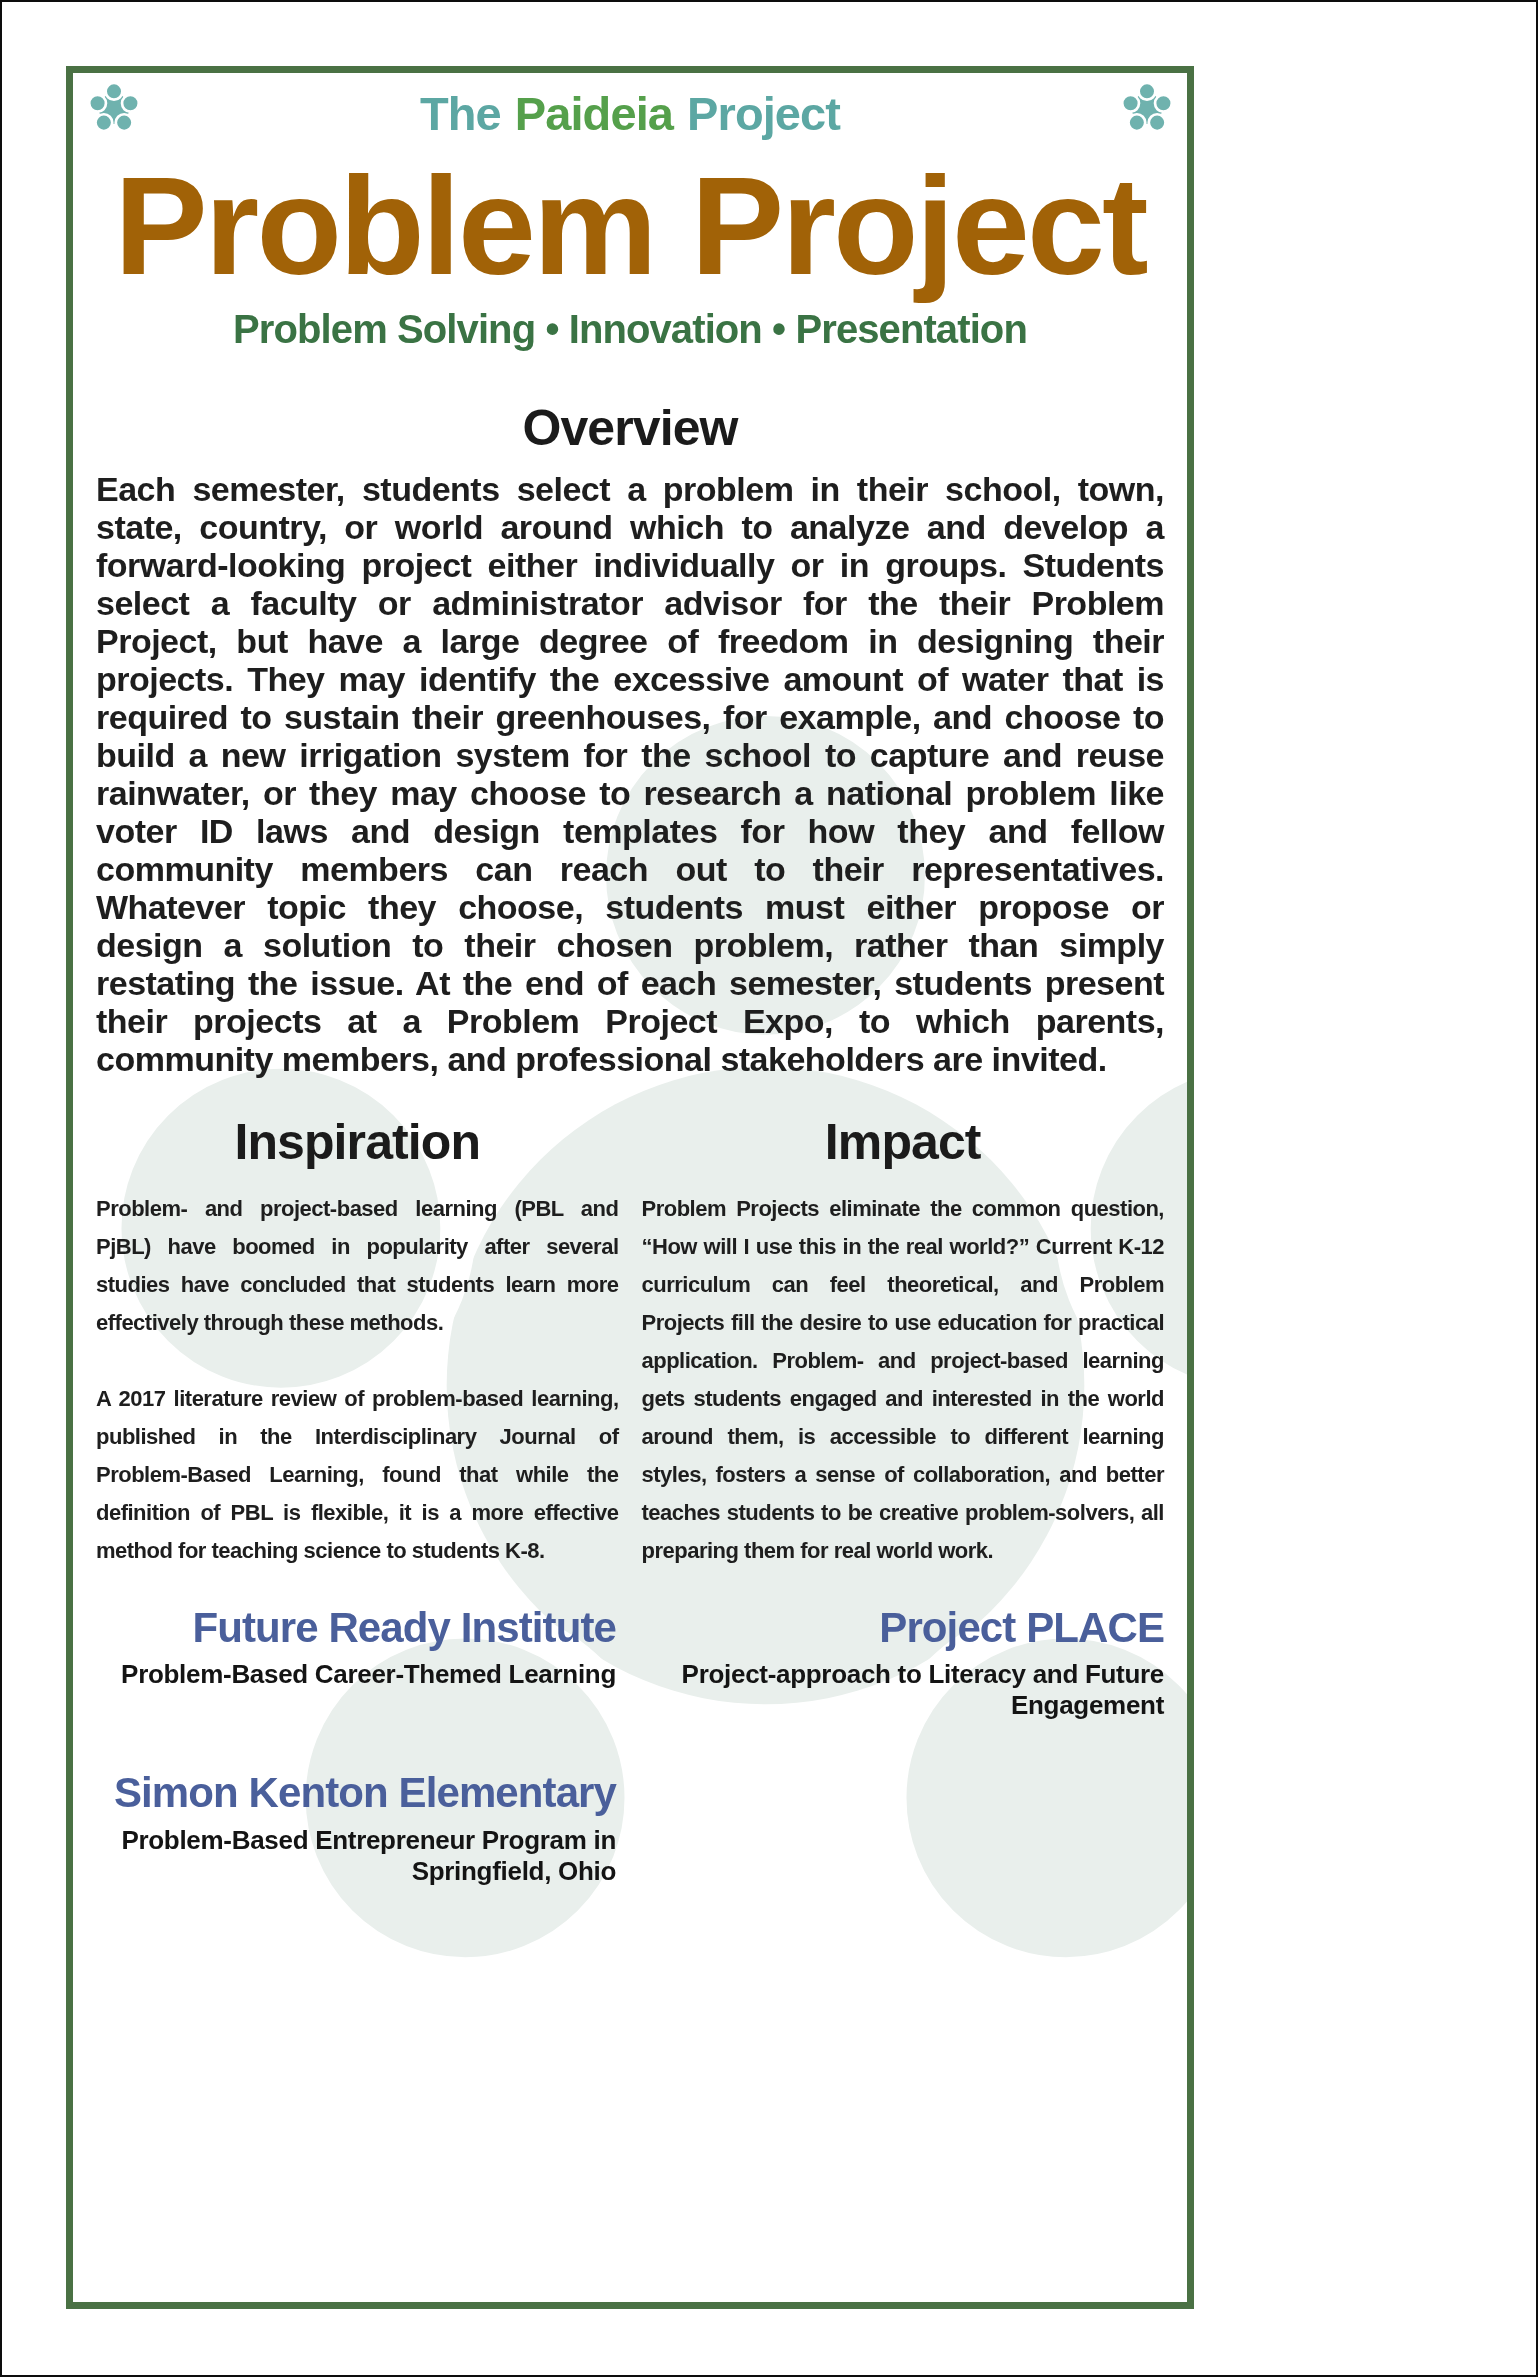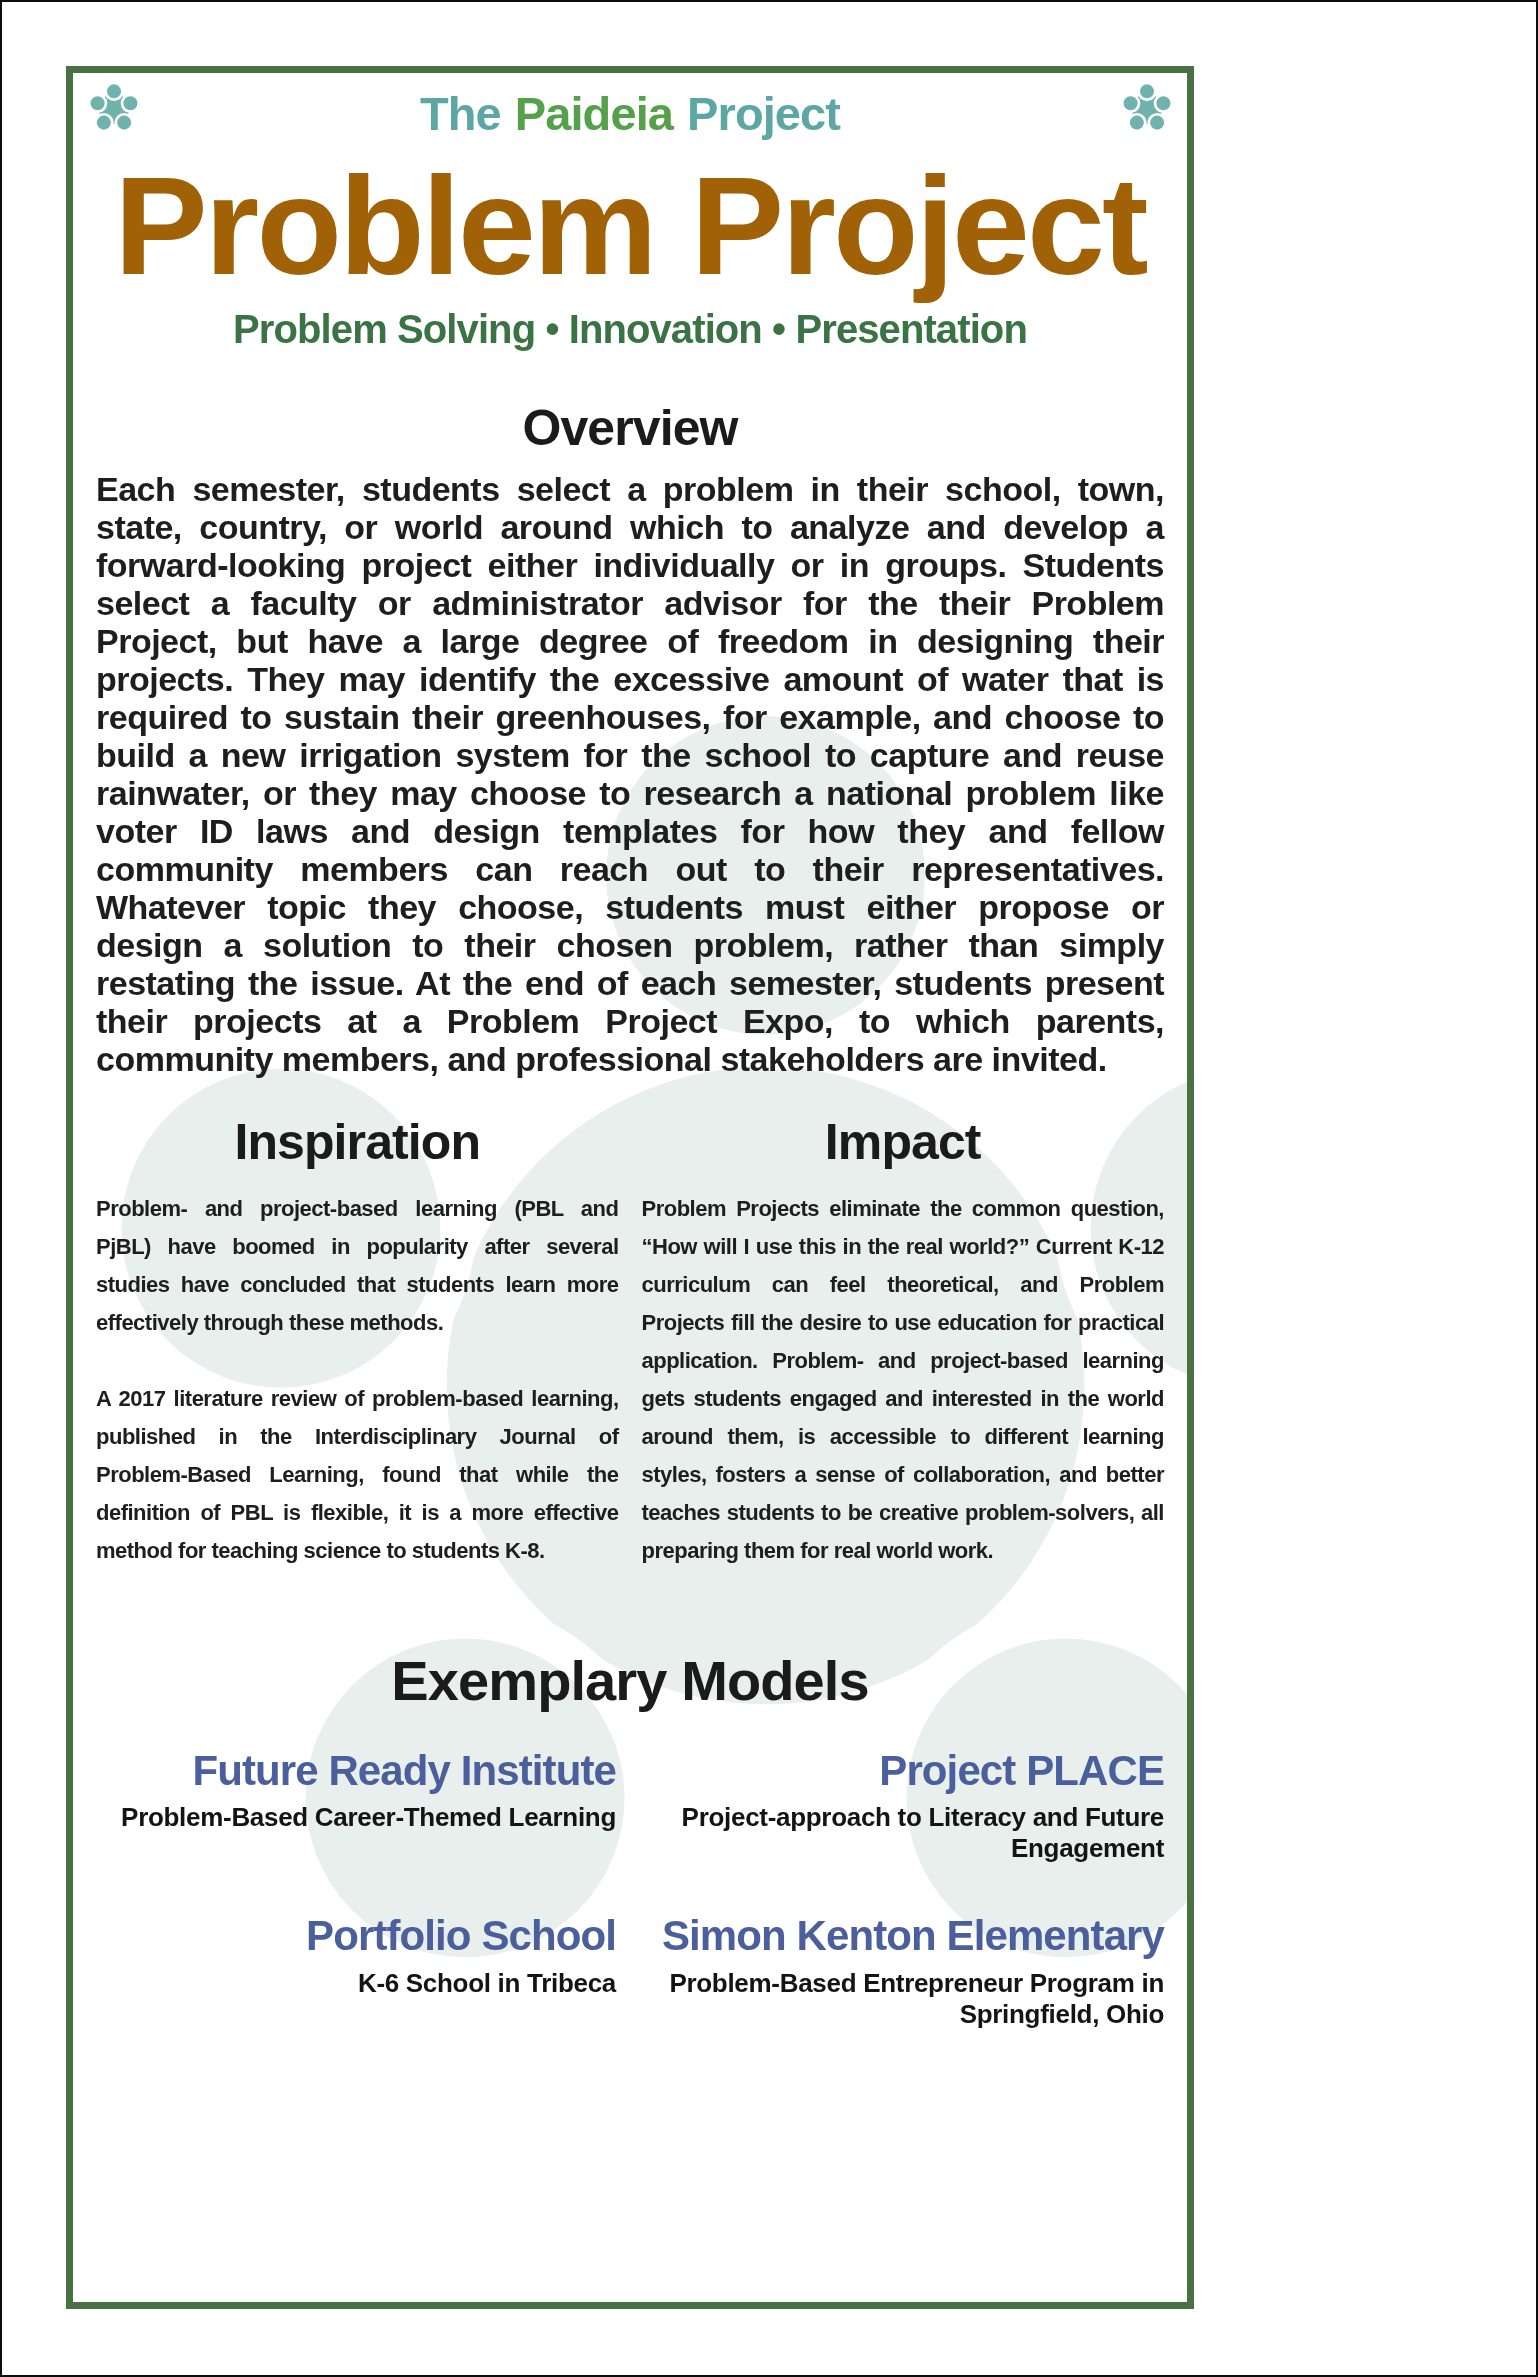--- a/index.html
+++ b/index.html
@@ -198,36 +198,31 @@
           <h2 class="section-heading">Inspiration</h2>
           <p>Problem- and project-based learning (PBL and PjBL) have boomed in popularity after several studies have concluded that students learn more effectively through these methods.</p>
           <p>A 2017 literature review of problem-based learning, published in the Interdisciplinary Journal of Problem-Based Learning, found that while the definition of PBL is flexible, it is a more effective method for teaching science to students K-8.</p>
         </div>
         <div class="col">
           <h2 class="section-heading">Impact</h2>
           <p>Problem Projects eliminate the common question, “How will I use this in the real world?” Current K-12 curriculum can feel theoretical, and Problem Projects fill the desire to use education for practical application. Problem- and project-based learning gets students engaged and interested in the world around them, is accessible to different learning styles, fosters a sense of collaboration, and better teaches students to be creative problem-solvers, all preparing them for real world work.</p>
         </div>
       </div>
 
-      <h2 class="section-heading models-heading">Exemplary Models</h2>
 
       <div class="models-grid">
         <div class="model">
           <div class="model-name">Future Ready Institute</div>
           <div class="model-desc">Problem-Based Career-Themed Learning</div>
         </div>
         <div class="model">
           <div class="model-name">Project PLACE</div>
           <div class="model-desc">Project-approach to Literacy and Future Engagement</div>
         </div>
         <div class="model">
-          <div class="model-name">Portfolio School</div>
-          <div class="model-desc">K-6 School in Tribeca</div>
-        </div>
-        <div class="model">
           <div class="model-name">Simon Kenton Elementary</div>
           <div class="model-desc">Problem-Based Entrepreneur Program in
 Springfield, Ohio</div>
         </div>
       </div>
     </div>
 
   </div>
 </div>
 

